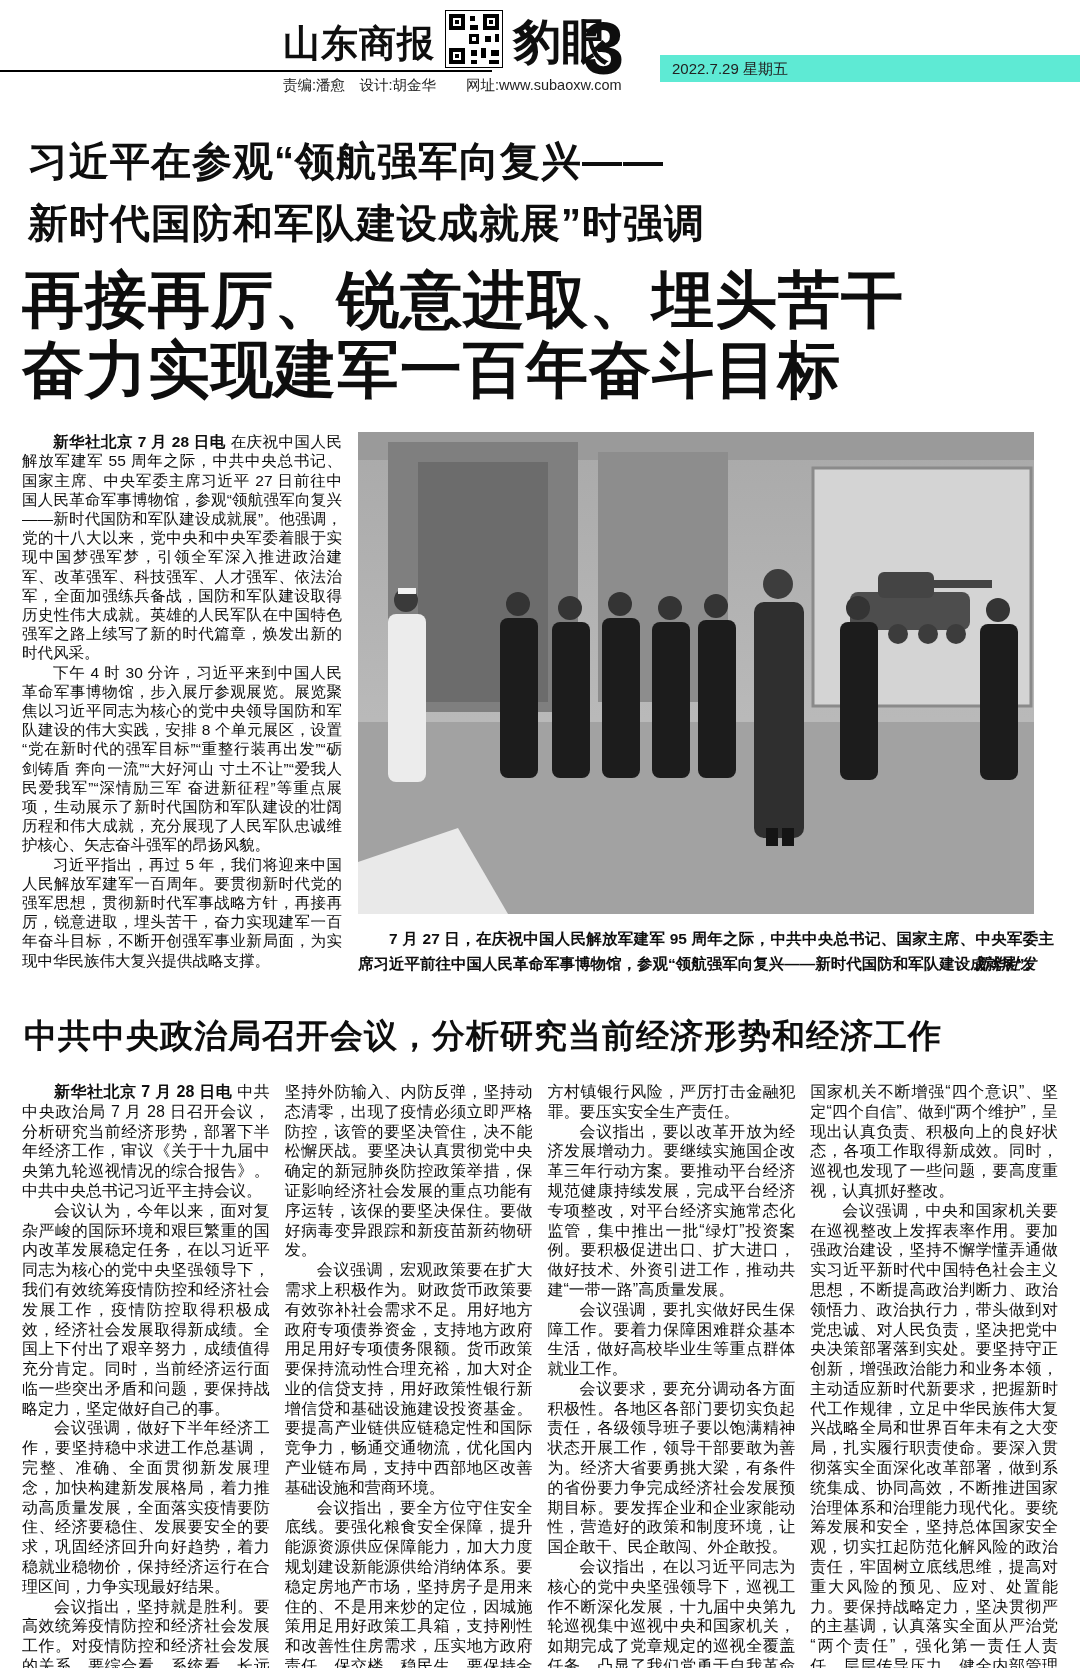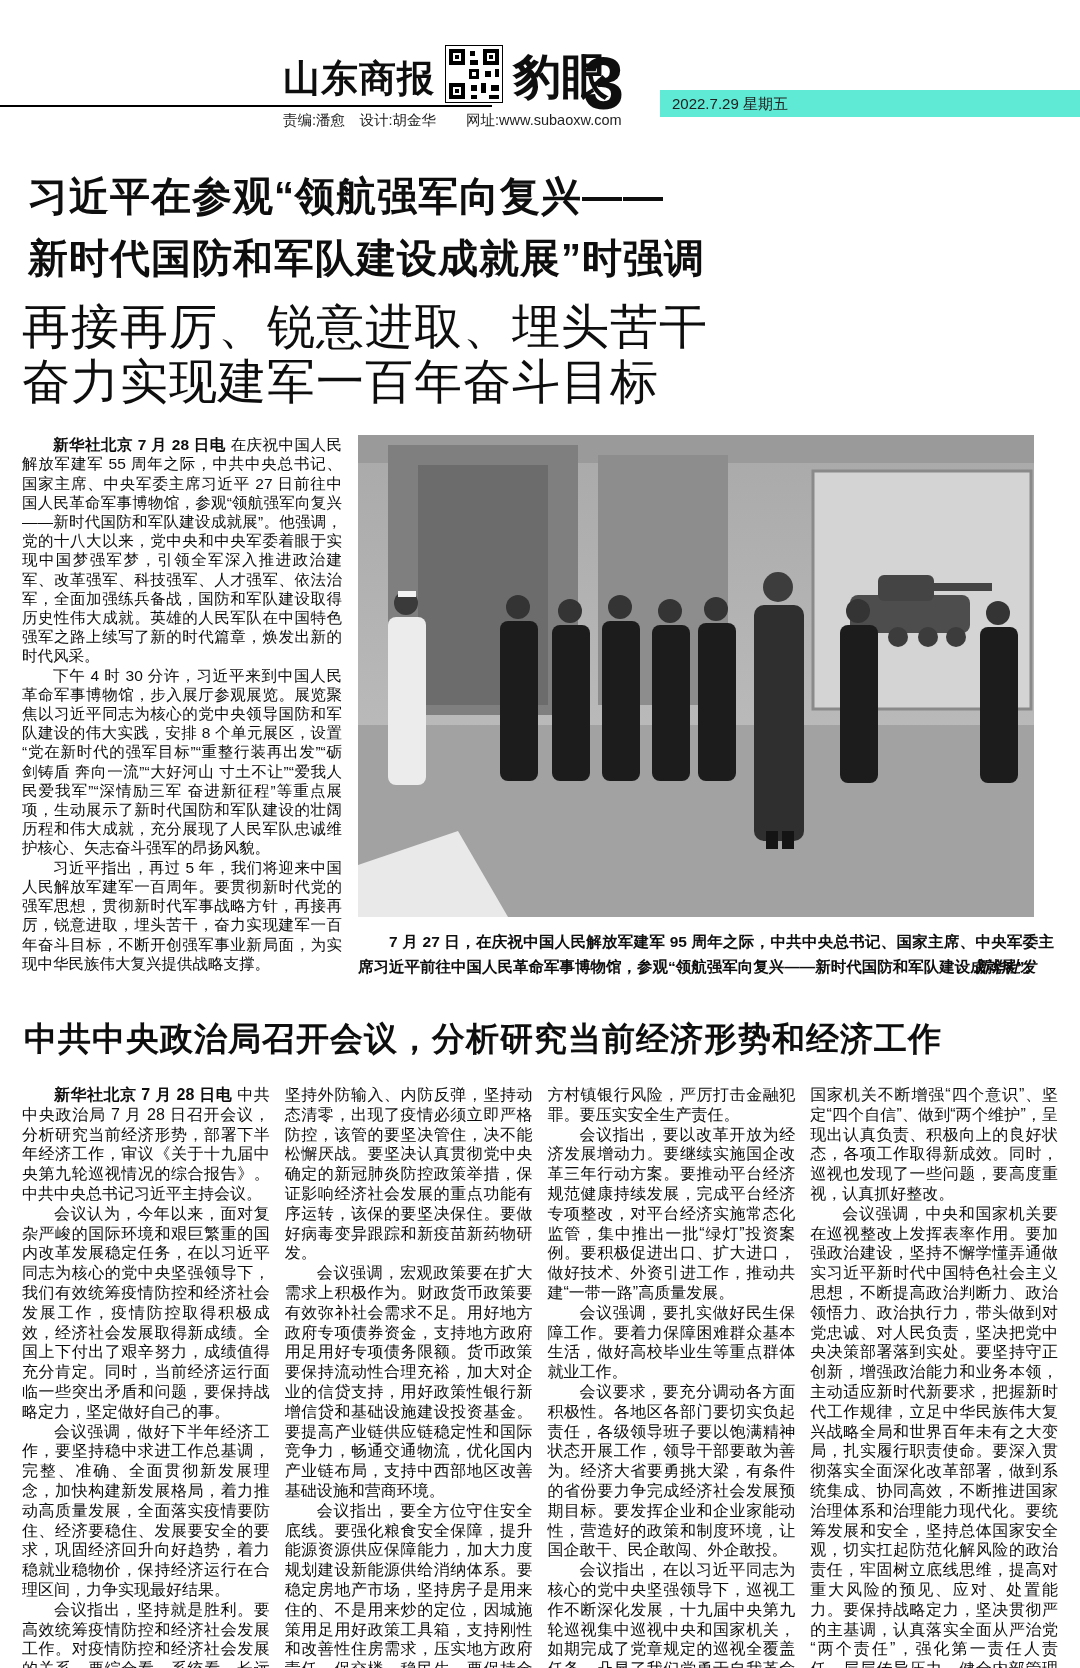--- a/index.html
+++ b/index.html
@@ -6,35 +6,35 @@
   .page{
     position:relative;
     width:1080px;height:1668px;
     margin:0 auto;
     background:#fff;
     color:#0e0e0e;
     font-family:"Liberation Sans","DejaVu Sans",sans-serif;
     overflow:hidden;
   }
   
-  .masthead{position:relative;height:108px;margin-top:35px;}
+  .masthead{position:relative;height:108px;}
   .mast-rule{position:absolute;left:0;top:70px;width:492px;height:2px;background:#000;}
   .mast-left{position:absolute;left:283px;top:10px;}
   .mast-brandrow{display:flex;align-items:flex-end;gap:10px;}
   .paper-name{font-size:37px;font-weight:900;letter-spacing:1px;line-height:1;padding-bottom:4px;}
   .qr{width:58px;height:58px;display:block;margin-bottom:-2px;}
   .column-name{font-size:48px;font-weight:600;line-height:1;padding-bottom:0px;}
   .mast-subrow{margin-top:10px;font-size:14.5px;color:#222;display:flex;gap:30px;white-space:nowrap;}
   .page-num{position:absolute;left:583px;top:12px;font-size:74px;font-weight:700;line-height:1;}
   .date-box{position:absolute;left:660px;top:55px;width:420px;height:27px;background:#5eead4;
     font-size:15px;line-height:27px;padding-left:12px;box-sizing:border-box;color:#222;}
   
   .article1{padding:0 22px;}
   .kicker1{margin:22px 0 0 6px;font-size:40px;font-weight:700;line-height:1.56;letter-spacing:1px;}
-  .headline1{margin:10px 0 0 0;font-size:48px;font-weight:400;line-height:1.14;letter-spacing:1px;}
+  .headline1{margin:10px 0 0 0;font-size:62px;font-weight:700;line-height:1.14;letter-spacing:1px;}
   .a1-body{display:flex;gap:16px;margin-top:26px;}
   .a1-text{width:320px;flex:none;font-size:15.5px;line-height:19.2px;text-align:justify;}
   .a1-text p{margin:0;text-indent:2em;}
   .a1-text b{font-weight:700;}
   .a1-photo{margin:0;flex:1;}
   .photo-svg{display:block;width:676px;height:482px;background:#bdbdbd;}
   .a1-caption{position:relative;margin-top:12px;font-size:15.5px;font-weight:600;line-height:1.62;
     text-align:justify;text-indent:2em;padding-right:4px;}
   .credit{position:absolute;right:22px;bottom:0;font-style:italic;font-weight:600;}
   

